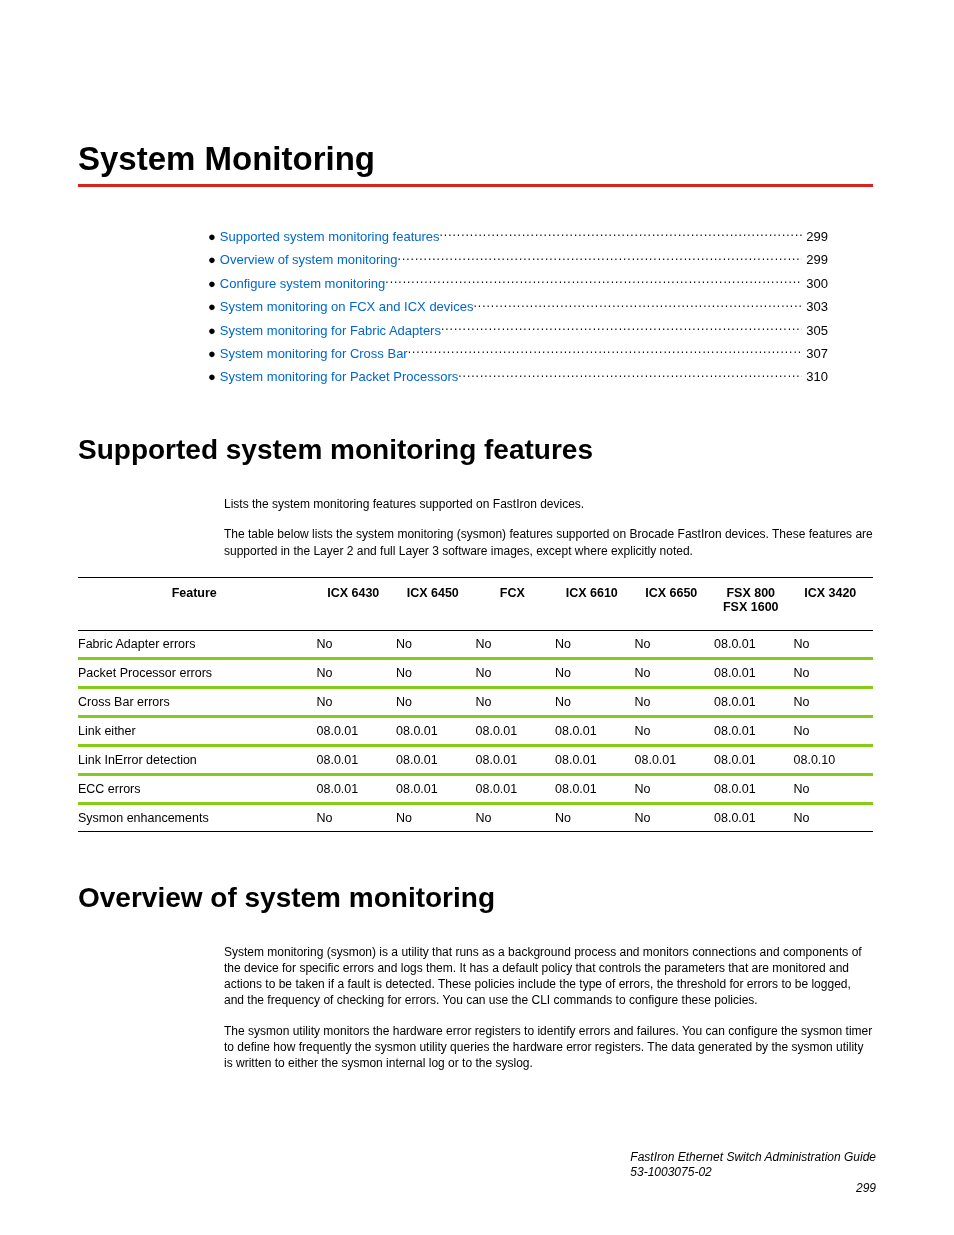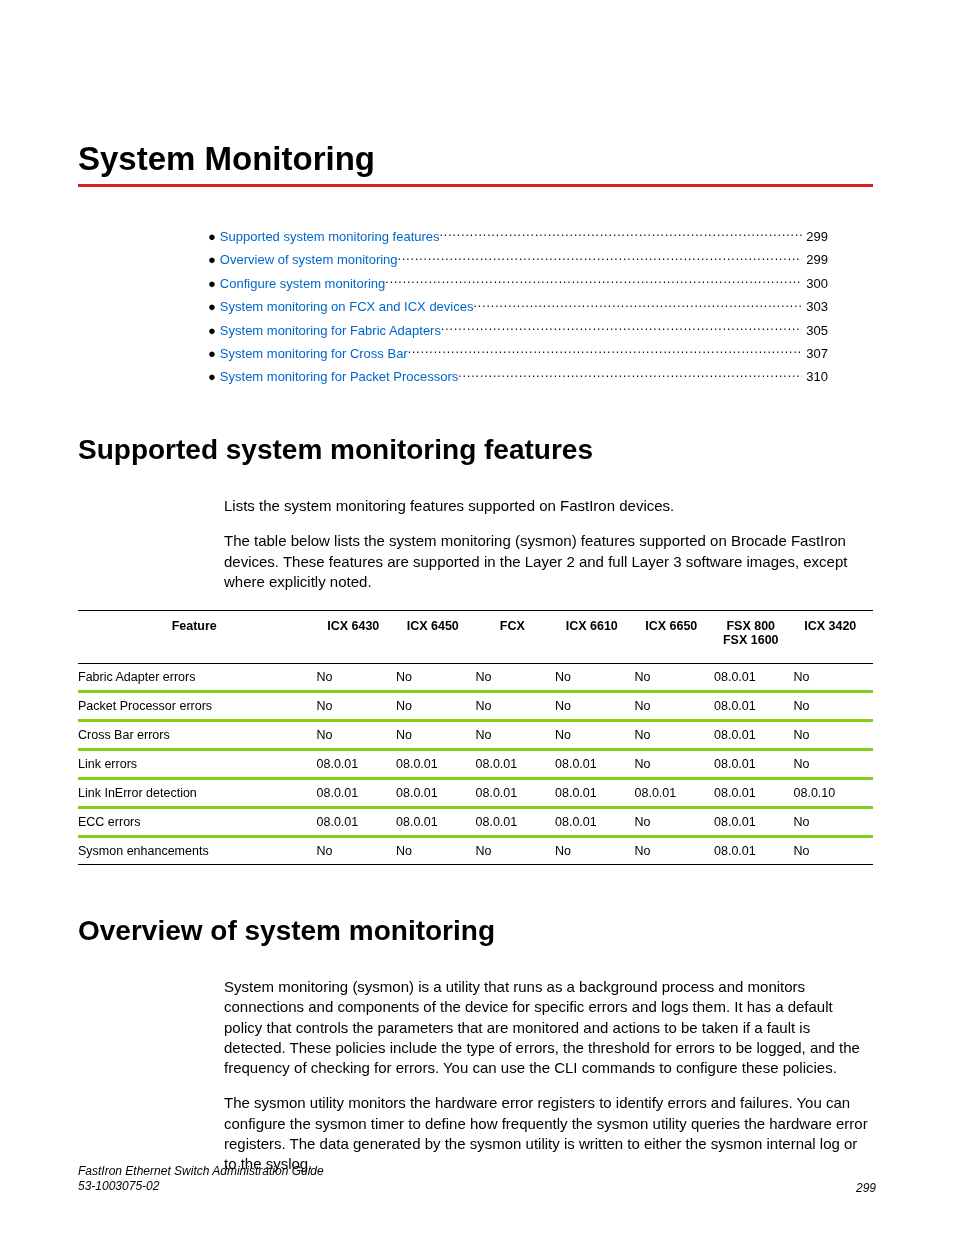--- a/index.html
+++ b/index.html
@@ -79,21 +79,21 @@
   h2.section-title {
     font-family: "Arial Narrow", Arial, sans-serif;
     font-stretch: condensed;
     font-weight: bold;
     font-size: 28px;
     margin: 0 0 30px 0;
   }
   .body-text {
     margin-left: 146px;
     margin-right: 0px;
-    font-size: 15px;
+    font-size: 12px;
     line-height: 1.35;
     margin-bottom: 14px;
   }
   table.feature-table {
     width: 100%;
     border-collapse: collapse;
     font-size: 12.5px;
     margin-top: 18px;
     margin-bottom: 50px;
   }
@@ -117,20 +117,21 @@
   .footer {
     position: absolute;
     left: 78px;
     right: 78px;
     bottom: 40px;
     display: flex;
     justify-content: space-between;
     align-items: flex-end;
     font-size: 12px;
     font-style: italic;
+    flex-direction: column;
   }
   .footer .left { line-height:1.3; }
   .footer .right { font-style: italic; }
   .th-stack { display:block; }
 </style>
 </head>
 <body>
 
 <div class="page">
 
@@ -227,21 +228,21 @@
         <td>Cross Bar errors</td>
         <td>No</td>
         <td>No</td>
         <td>No</td>
         <td>No</td>
         <td>No</td>
         <td>08.0.01</td>
         <td>No</td>
       </tr>
       <tr>
-        <td>Link errors</td>
+        <td>Link either</td>
         <td>08.0.01</td>
         <td>08.0.01</td>
         <td>08.0.01</td>
         <td>08.0.01</td>
         <td>No</td>
         <td>08.0.01</td>
         <td>No</td>
       </tr>
       <tr>
         <td>Link InError detection</td>

